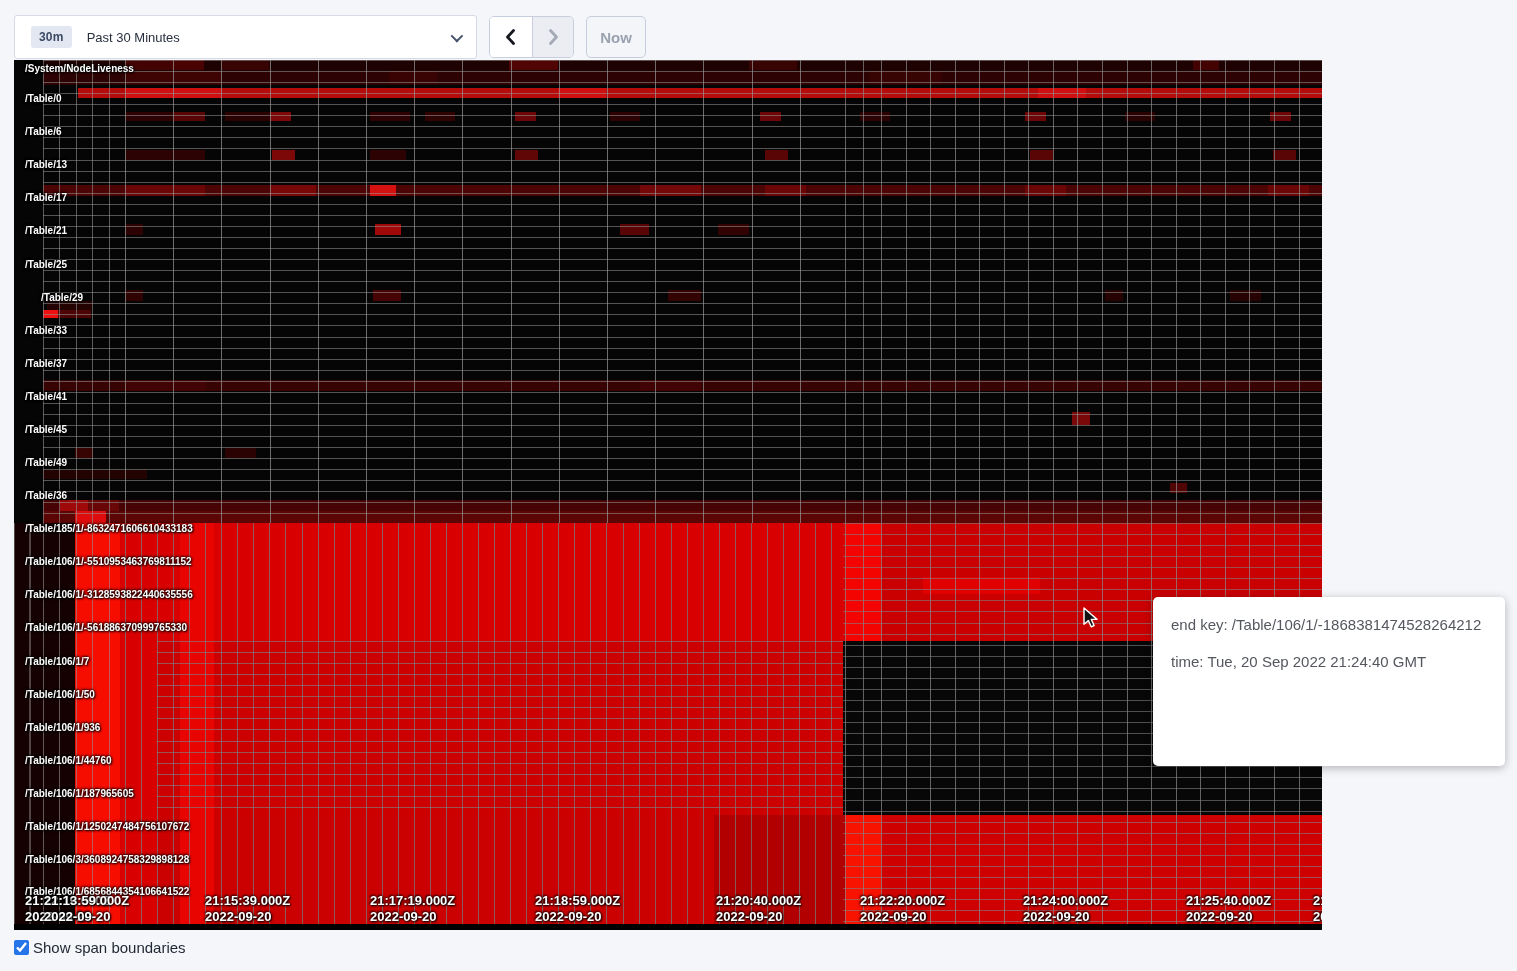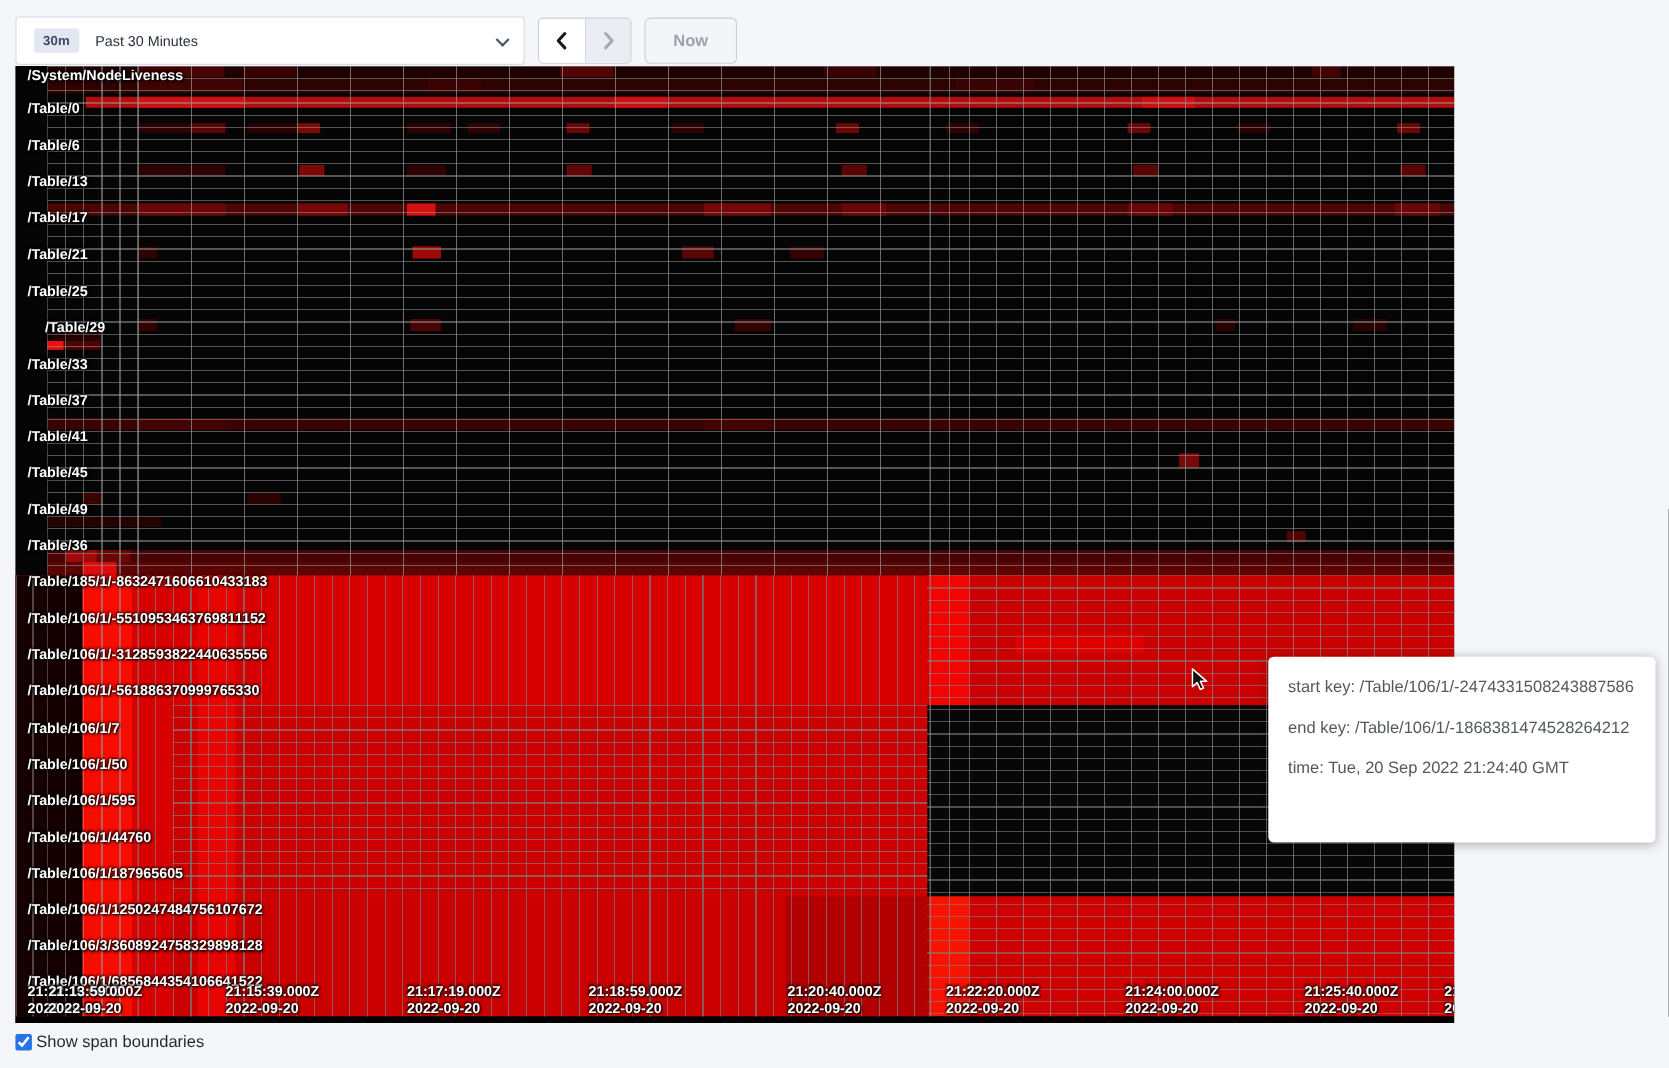--- a/index.html
+++ b/index.html
@@ -14,21 +14,21 @@
     padding:4px 8px; border-radius:3px; letter-spacing:.2px; }
   .dd-label { margin-left:15px; font-size:13px; color:#29303e; }
   .chev-down { margin-left:auto; width:9px; height:9px; border-right:2px solid #46536a;
     border-bottom:2px solid #46536a; transform:rotate(45deg) translateY(-2px); }
 
   .btn-group { position:absolute; left:489px; top:16px; width:85px; height:42px;
     border:1px solid #c8cede; border-radius:5px; display:flex; overflow:hidden; background:#fff; }
   .btn-back { width:43px; height:100%; background:#fff; border-right:1px solid #c8cede;
     display:flex; align-items:center; justify-content:center; cursor:pointer; }
   .btn-fwd { flex:1; height:100%; background:#ebedf3; display:flex; align-items:center; justify-content:center; }
-  .btn-now { position:absolute; left:586px; top:16px; width:84px; height:42px;
+  .btn-now { position:absolute; left:586px; top:16px; width:60px; height:42px;
     border:1px solid #c8cede; border-radius:5px; background:#f3f5f9; color:#9ba2af;
     font-size:15px; font-weight:600; display:flex; align-items:center; justify-content:center; }
 
   
   .vis { position:absolute; left:14px; top:60px; width:1308px; height:870px;
     background:#050505; overflow:hidden; cursor:default; }
   .hm-b { position:absolute; }
 
   .grid { position:absolute; pointer-events:none; }
   .gv0 { left:0; top:463px; width:29px; height:401px;
@@ -43,21 +43,21 @@
     background:repeating-linear-gradient(to right, rgba(135,135,135,.7) 0 1px, transparent 1px 18px); }
   .gv4 { left:867px; top:0; width:441px; height:864px;
     background:repeating-linear-gradient(to right, rgba(140,140,140,.7) 0 1px, transparent 1px 24.56px); }
   .ght { left:29px; top:0; width:1279px; height:463px;
     background:repeating-linear-gradient(to bottom, rgba(150,150,150,.55) 0 1px, transparent 1px 11.06px); }
   .ghm { left:143px; top:581px; width:686px; height:174px;
     background:repeating-linear-gradient(to bottom, rgba(128,128,128,.65) 0 1px, transparent 1px 11.06px); }
   .ghr { left:829px; top:463px; width:479px; height:401px;
     background:repeating-linear-gradient(to bottom, rgba(128,128,128,.6) 0 1px, transparent 1px 11.06px); }
 
-  .hm-rowlabel { position:absolute; left:11px; color:#fff; font-size:13px; font-weight:700;
+  .hm-rowlabel { position:absolute; left:11px; color:#fff; font-size:10px; font-weight:700;
     line-height:15px; white-space:nowrap;
     text-shadow:0 0 3px #000, 1px 1px 2px rgba(0,0,0,.95), -1px -1px 2px rgba(0,0,0,.7); }
   .hm-axislabel { position:absolute; top:833px; color:#fff; font-size:13px; font-weight:700;
     line-height:16px; white-space:nowrap;
     text-shadow:0 0 3px #000, 1px 1px 2px rgba(0,0,0,.95), -1px -1px 2px rgba(0,0,0,.7); }
 
   
   .tooltip { position:absolute; left:1153px; top:597px; width:352px; height:169px;
     background:#fff; border-radius:5px; box-shadow:0 2px 10px rgba(0,0,0,.28);
     padding:9px 16px 0 18px; z-index:20; }
@@ -203,21 +203,21 @@
       <div class="hm-rowlabel" style="top: 329px;">/Table/41</div>
       <div class="hm-rowlabel" style="top: 362px;">/Table/45</div>
       <div class="hm-rowlabel" style="top: 395px;">/Table/49</div>
       <div class="hm-rowlabel" style="top: 428px;">/Table/36</div>
       <div class="hm-rowlabel" style="top: 461px;">/Table/185/1/-8632471606610433183</div>
       <div class="hm-rowlabel" style="top: 494px;">/Table/106/1/-5510953463769811152</div>
       <div class="hm-rowlabel" style="top: 527px;">/Table/106/1/-3128593822440635556</div>
       <div class="hm-rowlabel" style="top: 560px;">/Table/106/1/-561886370999765330</div>
       <div class="hm-rowlabel" style="top: 594px;">/Table/106/1/7</div>
       <div class="hm-rowlabel" style="top: 627px;">/Table/106/1/50</div>
-      <div class="hm-rowlabel" style="top: 660px;">/Table/106/1/595</div>
+      <div class="hm-rowlabel" style="top: 660px;">/Table/106/1/936</div>
       <div class="hm-rowlabel" style="top: 693px;">/Table/106/1/44760</div>
       <div class="hm-rowlabel" style="top: 726px;">/Table/106/1/187965605</div>
       <div class="hm-rowlabel" style="top: 759px;">/Table/106/1/1250247484756107672</div>
       <div class="hm-rowlabel" style="top: 792px;">/Table/106/3/3608924758329898128</div>
       <div class="hm-rowlabel" style="top: 824px;">/Table/106/1/6856844354106641522</div>
     </div>
   <div id="hm-axis">
       <div class="hm-axislabel" style="left: 11px;">
         <div>21:12:19.000Z</div>
         <div>2022-09-20</div>
@@ -255,21 +255,20 @@
         <div>2022-09-20</div>
       </div>
       <div class="hm-axislabel" style="left: 1299px;">
         <div>21:27:20.000Z</div>
         <div>2022-09-20</div>
       </div>
     </div>
 </div>
 
 <div class="tooltip">
-  <div class="tline">start key: /Table/106/1/-2474331508243887586</div>
   <div class="tline">end key: /Table/106/1/-1868381474528264212</div>
   <div class="tline">time: Tue, 20 Sep 2022 21:24:40 GMT</div>
 </div>
 
 <svg class="cursor" width="20" height="22" viewBox="0 0 20 22">
   <path d="M1 1 L1 17.2 L5.4 13.6 L8.2 19.8 L11.1 18.5 L8.3 12.4 L14 12.4 Z" fill="#111111" stroke="#ffffff" stroke-width="1.4" stroke-linejoin="round"></path>
 </svg>
 
 <input type="checkbox" class="footer-check" checked="" style="">
 <label class="footer-label">Show span boundaries</label>

